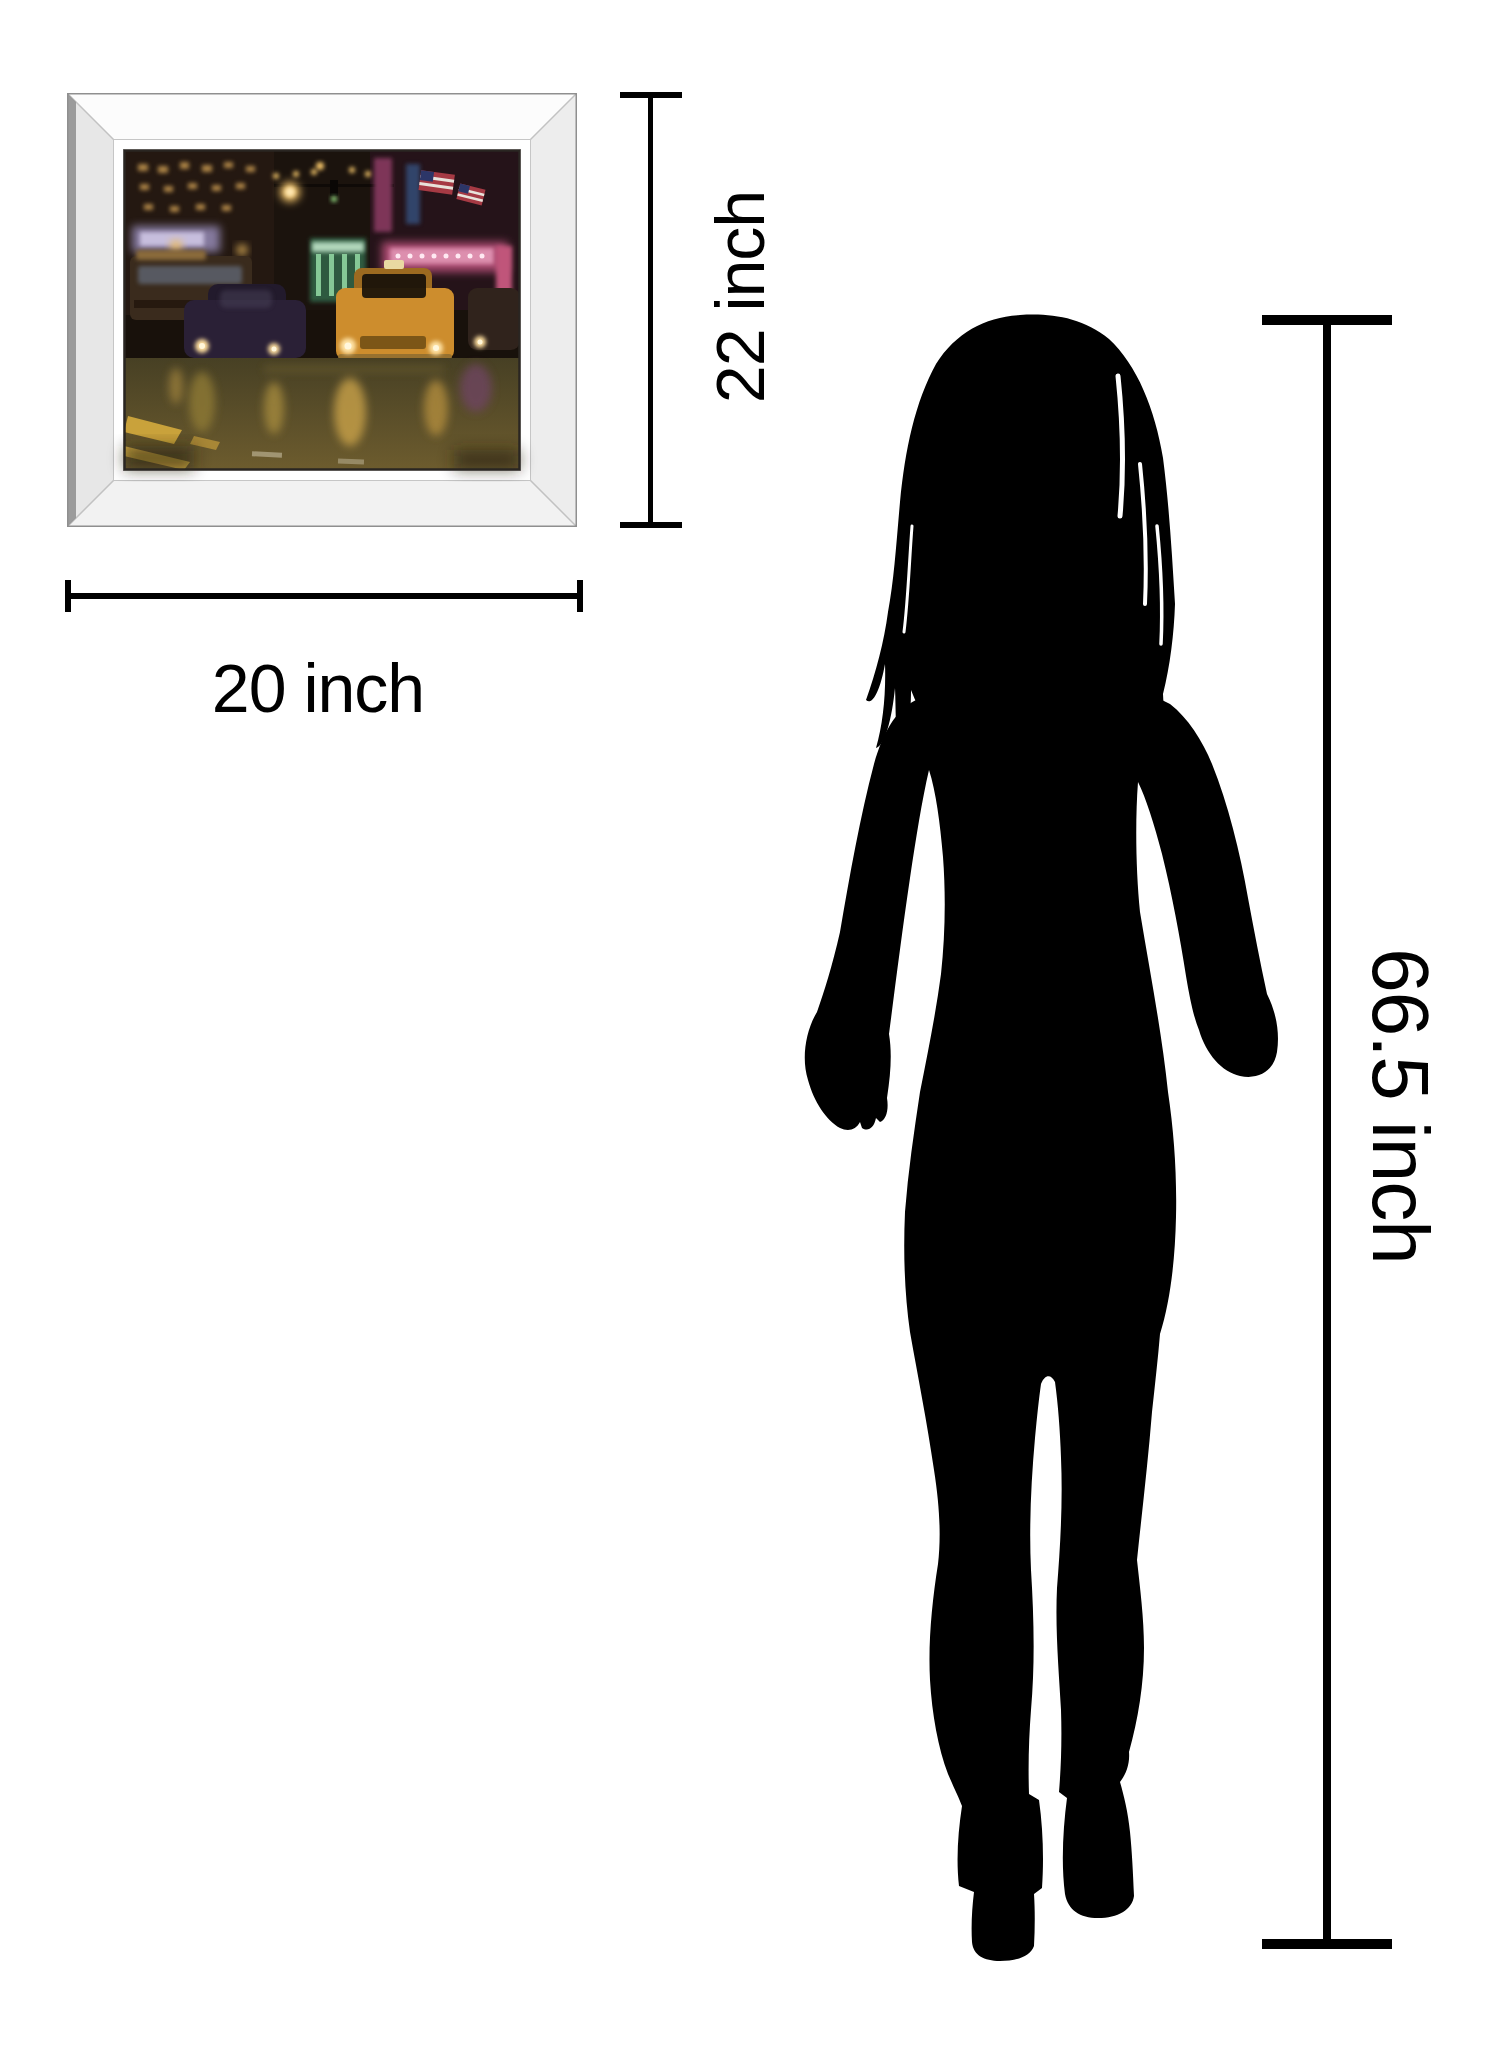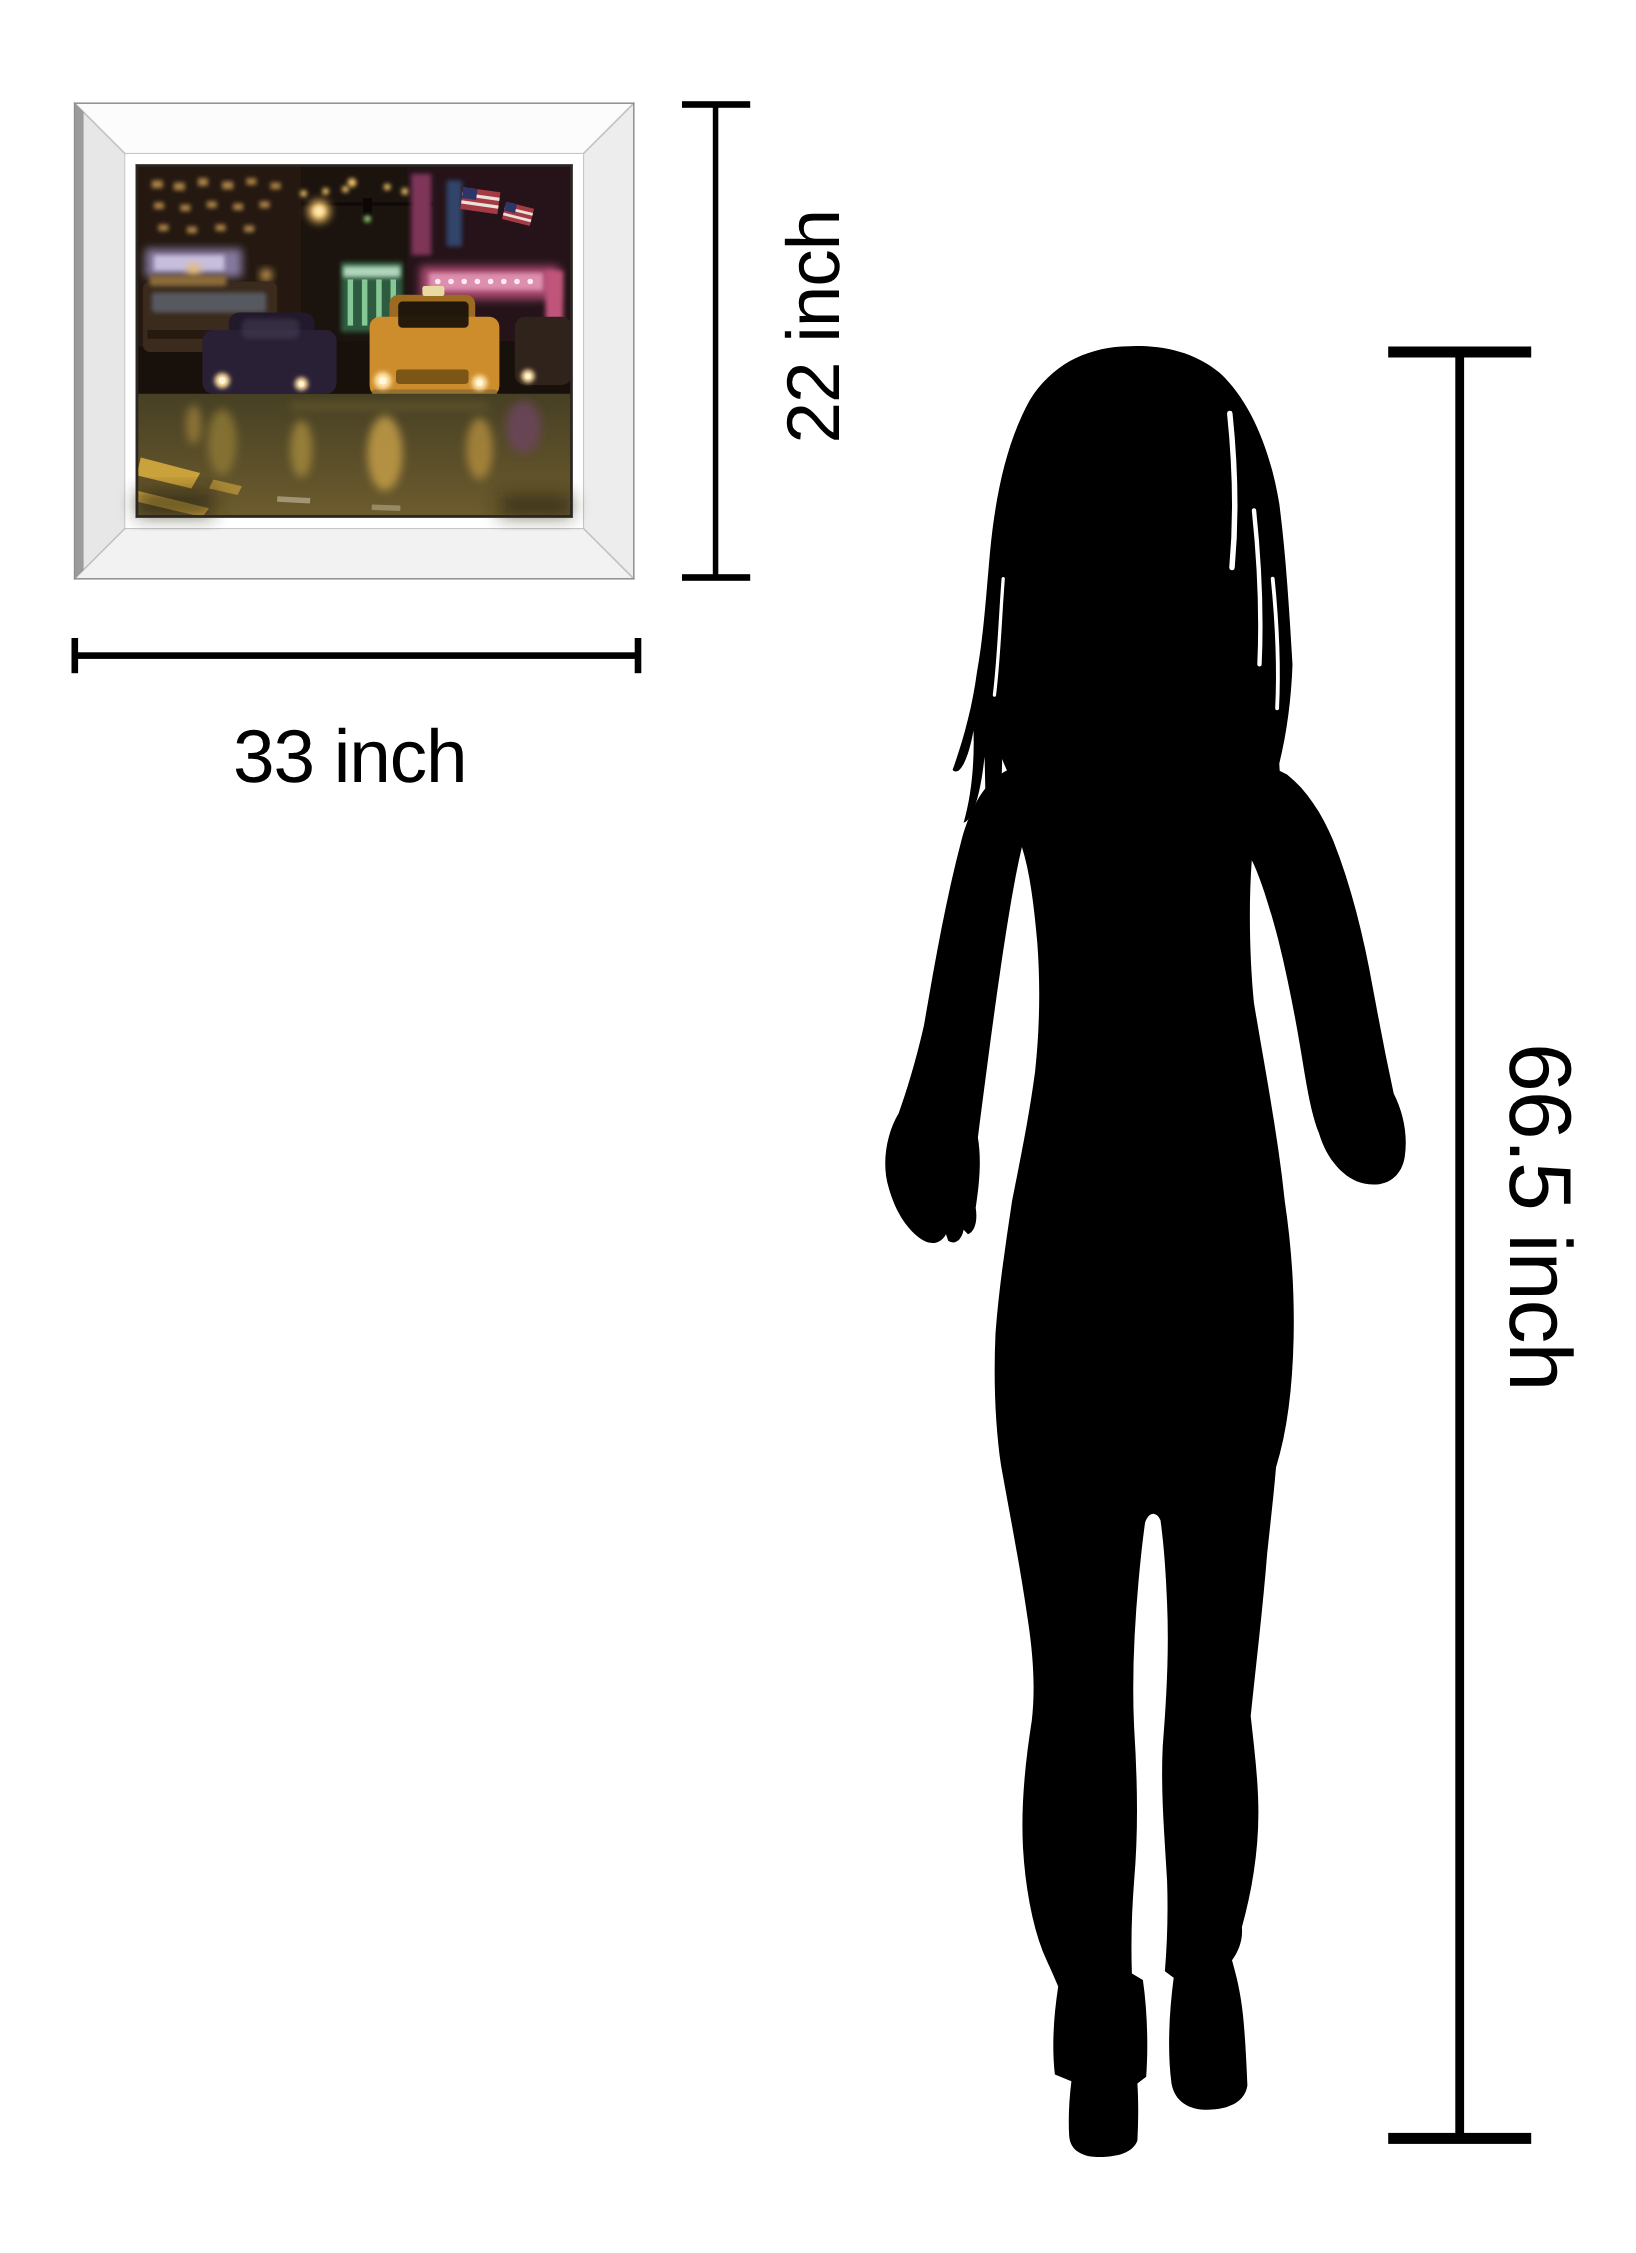--- a/index.html
+++ b/index.html
@@ -192,21 +192,21 @@
     <div class="dim-bar" style="left:620px;top:92px;width:62px;height:6px;"></div>
     <div class="dim-line" style="left:648px;top:95px;width:5px;height:430px;"></div>
     <div class="dim-bar" style="left:620px;top:522px;width:62px;height:6px;"></div>
     <div class="dim-label rot-ccw" style="left:740px;top:297px;">22 inch</div>
   </div>
 
   <div>
     <div class="dim-bar" style="left:65px;top:580px;width:6px;height:32px;"></div>
     <div class="dim-line" style="left:68px;top:593px;width:514px;height:6px;"></div>
     <div class="dim-bar" style="left:577px;top:580px;width:6px;height:32px;"></div>
-    <div class="dim-label" style="left:318px;top:688px;">33 inch</div>
+    <div class="dim-label" style="left:318px;top:688px;">20 inch</div>
   </div>
 
   <div class="abs" style="left:788px;top:312px;">
     <svg width="500" height="1650" viewBox="0 0 500 1650">
 
       <path fill="#000000" d="
         M 128 388
         C 108 398 95 420 86 452
         C 72 505 62 562 52 620
         C 44 655 36 680 29 700

